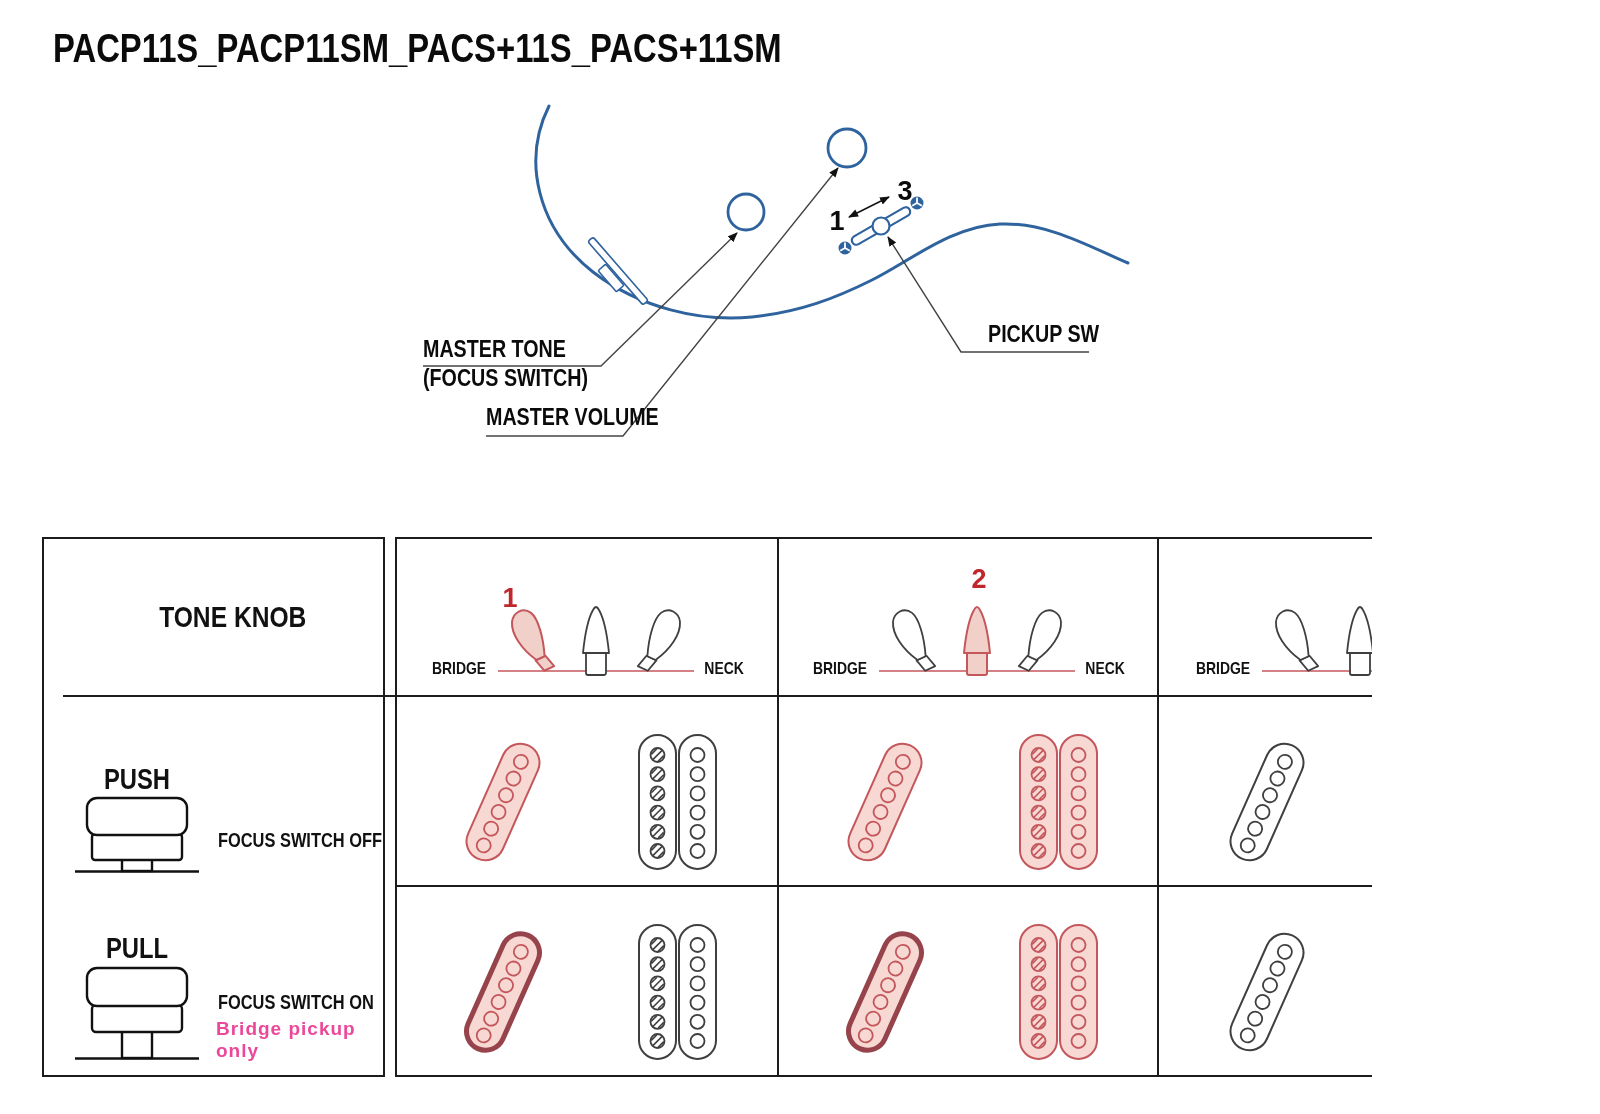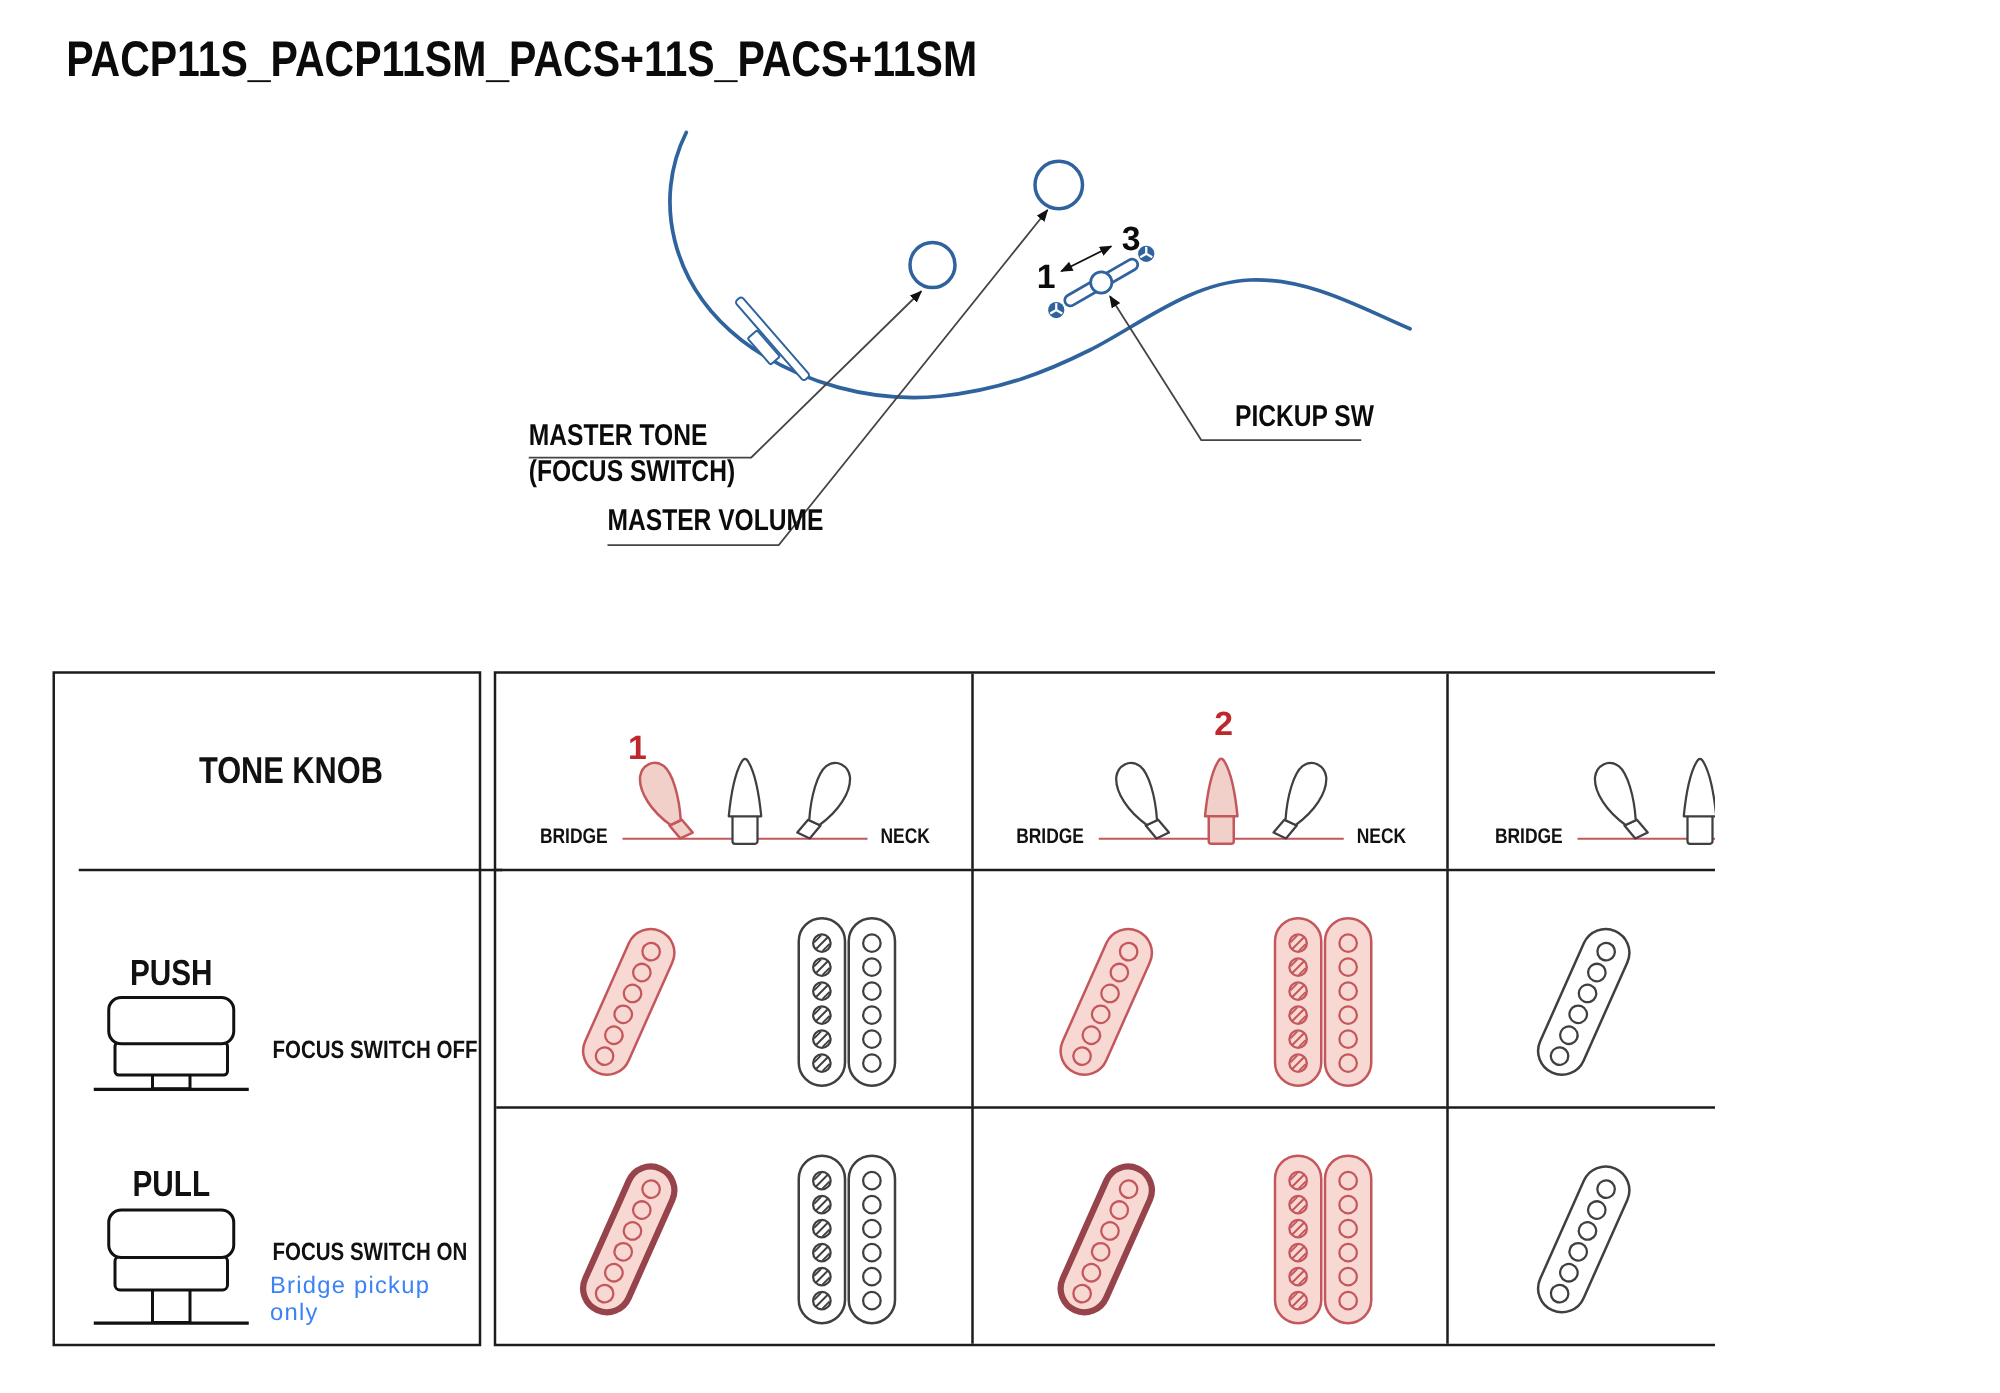--- a/index.html
+++ b/index.html
@@ -12,21 +12,21 @@
   .top-svg{position:absolute;left:0;top:0;width:1600px;height:470px;overflow:visible;}
   .diag-label{position:absolute;font-weight:bold;font-size:24px;color:#0b0b0b;line-height:1.1;}
   
   .tone-panel{position:absolute;left:42px;top:537px;width:339px;height:536px;border:2px solid #1c1c1c;}
   .tone-panel .panel-header{position:absolute;left:0;top:0;width:100%;height:156px;
         border-bottom:2px solid #1c1c1c;display:flex;align-items:center;justify-content:center;margin-left:19px;}
   .panel-header-text{font-size:30px;font-weight:bold;}
   .knob-action{position:absolute;width:130px;text-align:center;font-size:29px;font-weight:bold;}
   .knob-svg{position:absolute;}
   .knob-desc{position:absolute;font-size:20px;font-weight:bold;}
-  .knob-note{position:absolute;font-size:19px;font-weight:normal;color:#3b82f6;letter-spacing:1px;}
+  .knob-note{position:absolute;font-size:19px;font-weight:bold;color:#ec4899;letter-spacing:1px;}
   .switch-table{position:absolute;left:395px;top:537px;width:1146px;height:536px;
         border:2px solid #1c1c1c;display:grid;
         grid-template-columns:380px 380px 1fr;grid-template-rows:156px 190px 1fr;}
   .hcell{position:relative;display:flex;align-items:flex-end;justify-content:center;}
   .bcell{position:relative;}
   .col2,.col3{border-left:2px solid #1c1c1c;}
   .row1,.row2{border-top:2px solid #1c1c1c;}
   .bn-label{font-size:17px;font-weight:bold;margin-bottom:16px;}
   .bn-left{margin-right:4px;} .bn-right{margin-left:4px;}
   .sw-svg{width:200px;height:120px;margin-bottom:4px;overflow:visible;}

